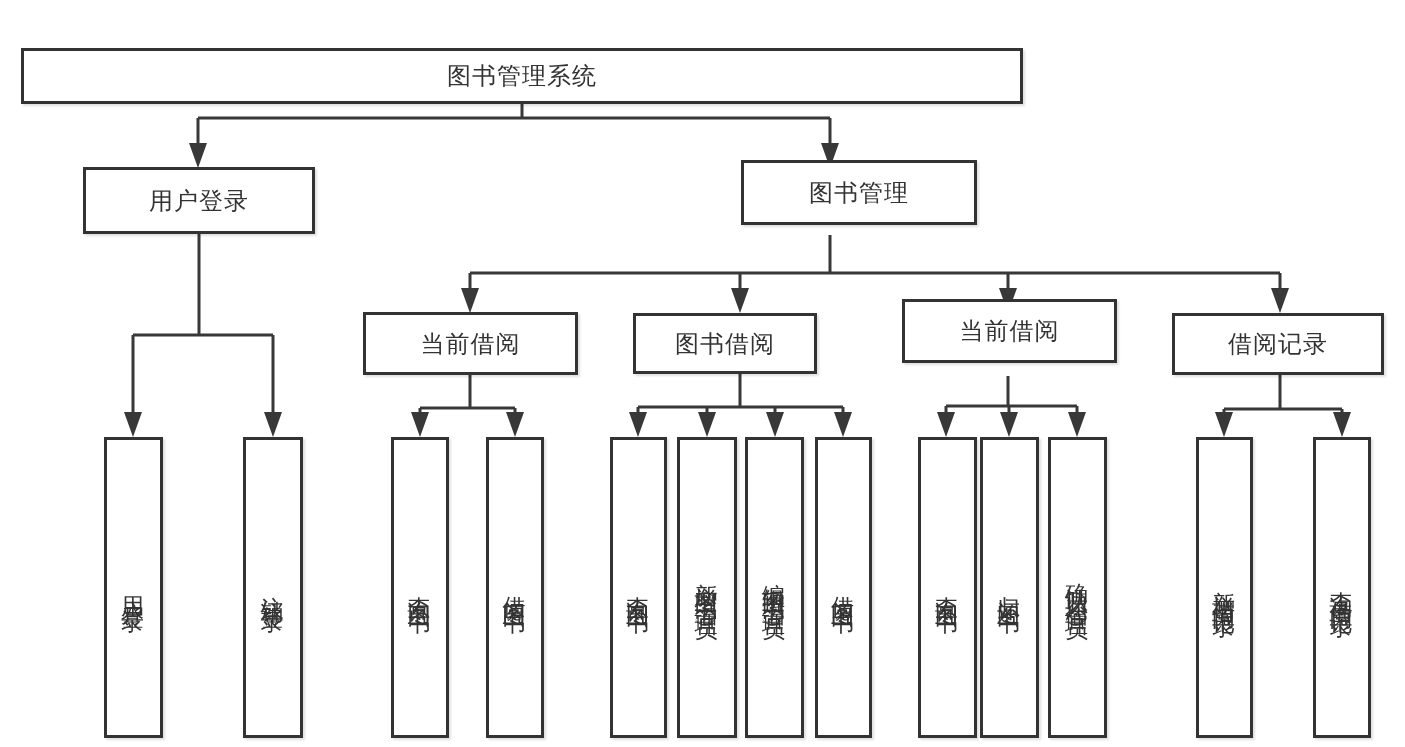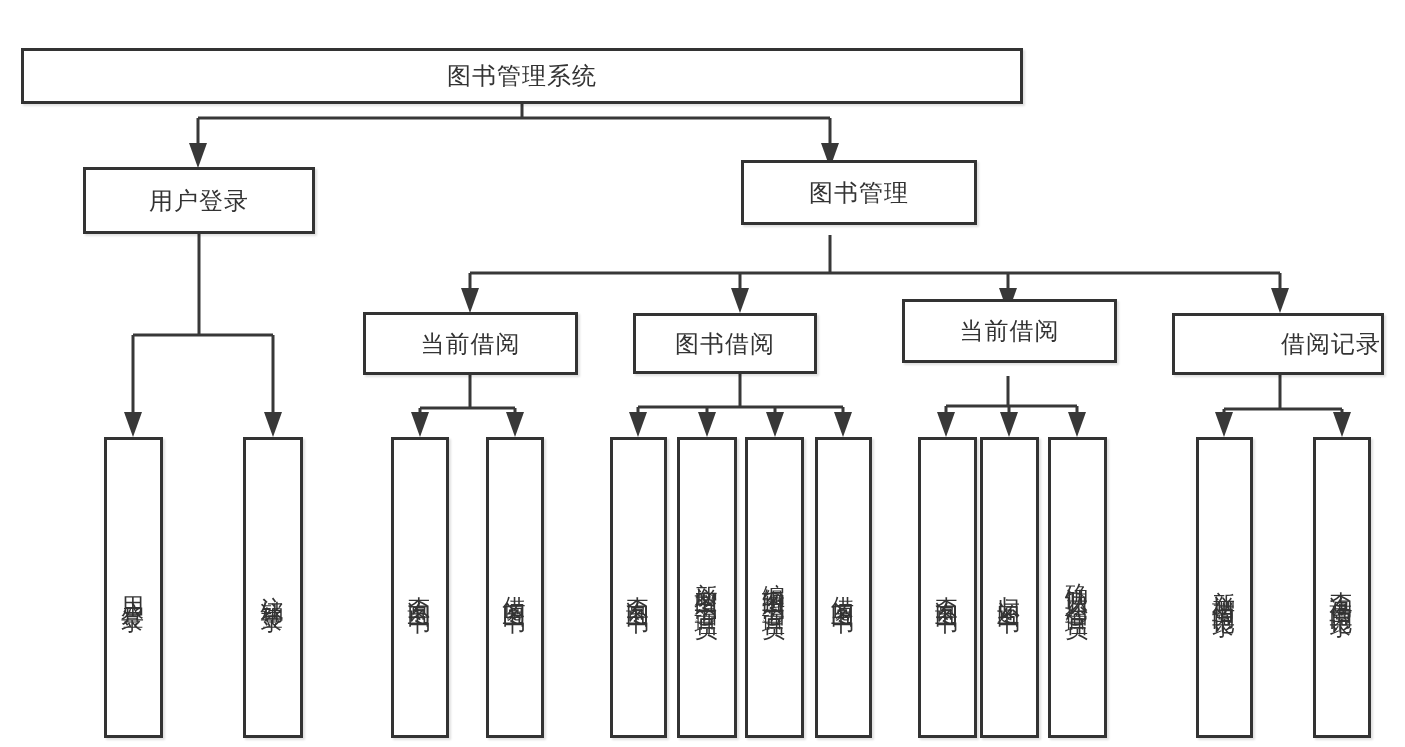--- a/index.html
+++ b/index.html
@@ -49,21 +49,21 @@
     white-space: nowrap;
     color: #333333;
   }
   
   #n-root           { left: 21px;   top: 12px;  width: 1002px; height: 56px; margin-top: 36px; }
   #n-user-login     { left: 83px;   top: 167px; width: 232px;  height: 67px; }
   #n-book-mgmt      { left: 712px;  top: 160px; width: 236px;  height: 65px; margin-left: 29px; }
   #n-new-books      { left: 363px;  top: 312px; width: 215px;  height: 63px; }
   #n-book-borrow    { left: 633px;  top: 313px; width: 184px;  height: 61px; }
   #n-current-borrow { left: 902px;  top: 299px; width: 215px;  height: 64px; }
-  #n-borrow-records { left: 1172px; top: 313px; width: 212px;  height: 62px; justify-content: flex-end; }
+  #n-borrow-records { left: 1172px; top: 313px; width: 212px;  height: 62px; }
   
   #leaf-0  { left: 104px;  width: 59px; }
   #leaf-1  { left: 243px;  width: 60px; }
   #leaf-2  { left: 391px;  width: 58px; }
   #leaf-3  { left: 486px;  width: 58px; }
   #leaf-4  { left: 610px;  width: 57px; }
   #leaf-5  { left: 677px;  width: 60px; }
   #leaf-6  { left: 745px;  width: 59px; }
   #leaf-7  { left: 815px;  width: 57px; }
   #leaf-8  { left: 918px;  width: 59px; }

